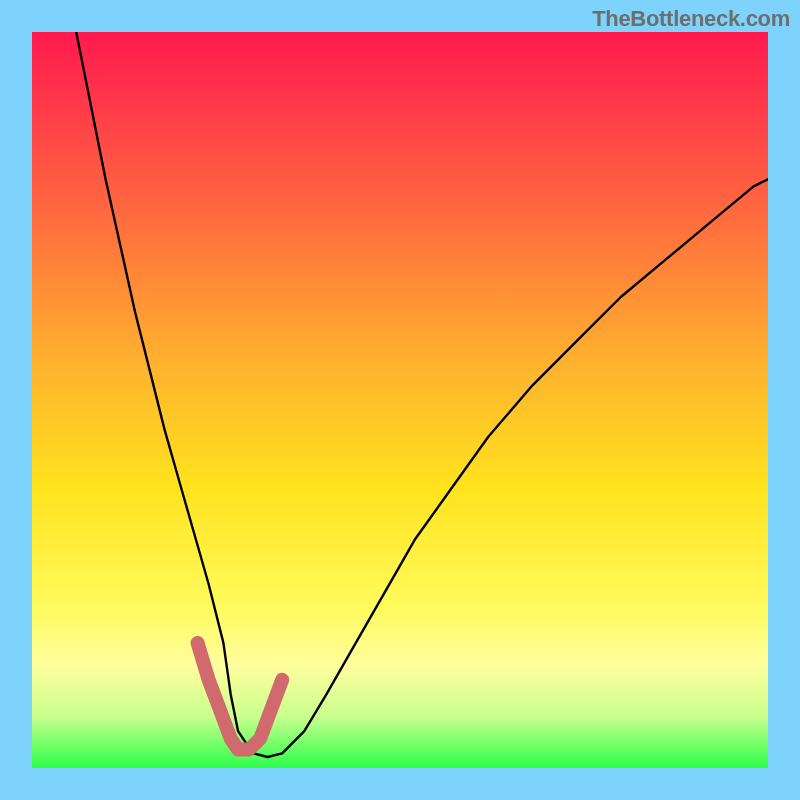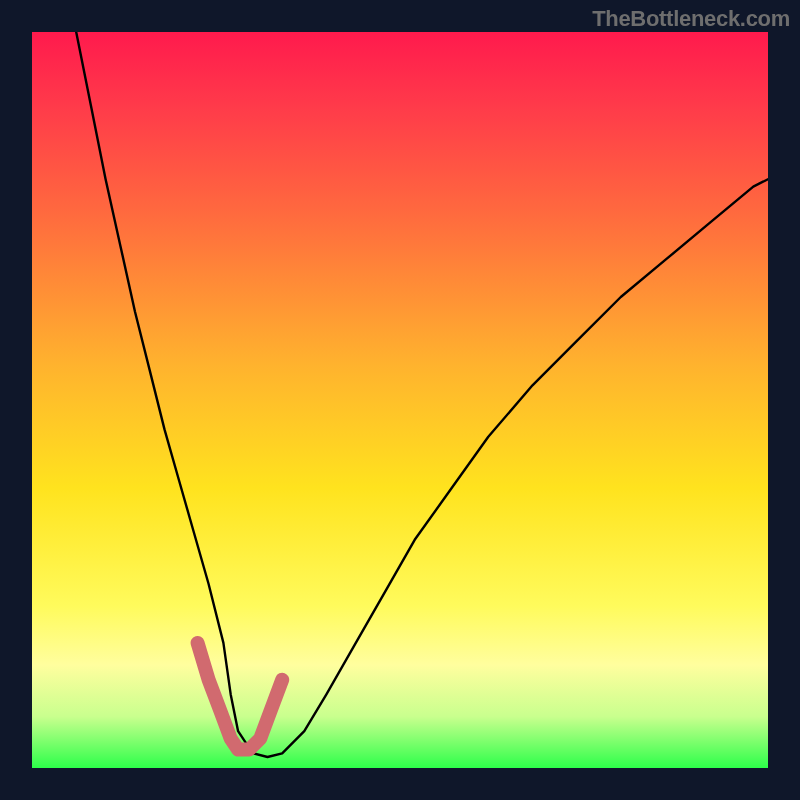--- a/index.html
+++ b/index.html
@@ -10,21 +10,21 @@
     background: #000;
     overflow: hidden;
     font-family: Arial, Helvetica, sans-serif;
   }
   .frame {
     position: absolute;
     top: 0;
     left: 0;
     width: 800px;
     height: 800px;
-    background: #0f172a;
+    background: #7dd3fc;
   }
   .plot-area {
     position: absolute;
     top: 32px;
     left: 32px;
     width: 736px;
     height: 736px;
     
   }
   .attribution {

